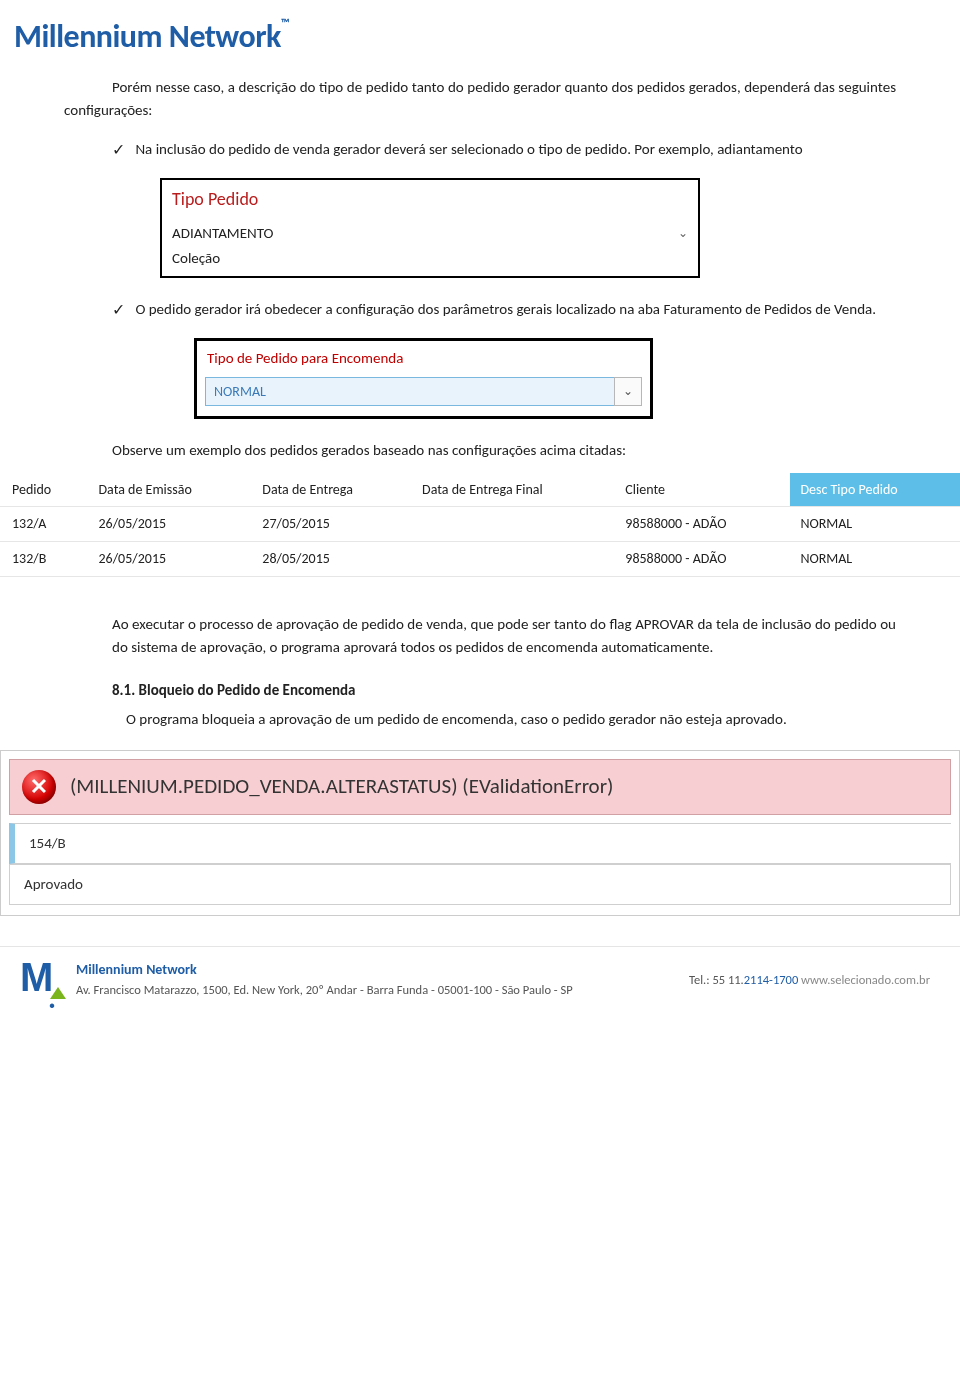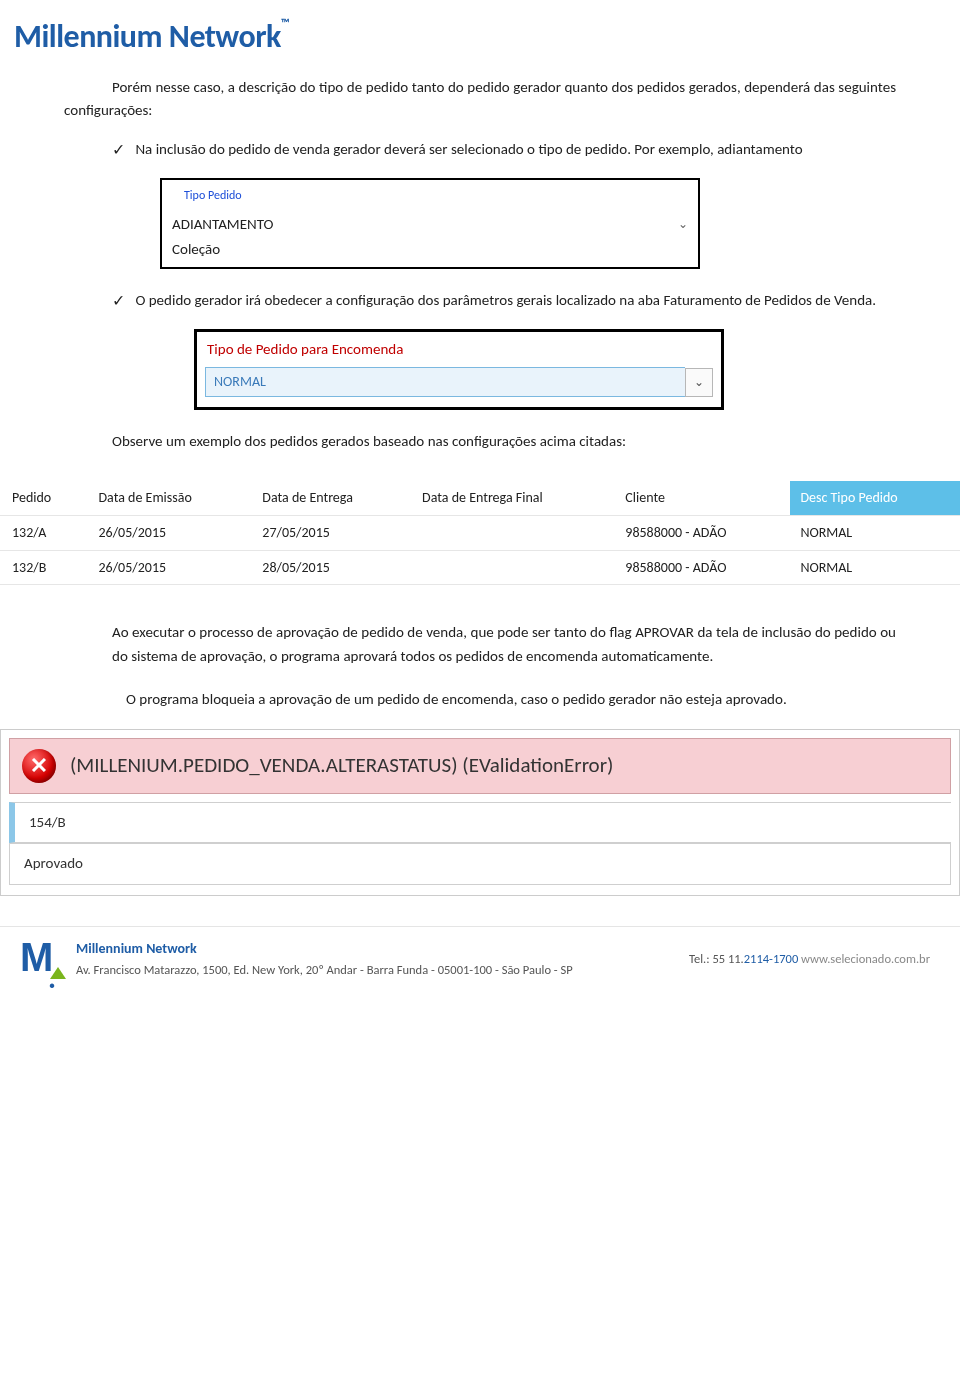--- a/index.html
+++ b/index.html
@@ -40,45 +40,45 @@
     margin-top: 10px;
   }
   .check { color: #222; font-size: 16px; line-height: 1.5; }
   .bullet-text { text-align: justify; flex: 1; }
   .ui-box {
     border: 2px solid #000;
     margin: 6px 0 20px 96px;
     width: 540px;
     background: #fff;
   }
-  .ui-box .label-red { color: #1d4ed8; padding: 6px 10px 2px 22px; font-size: 12px; }
+  .ui-box .label-red { color: #b91c1c; padding: 6px 10px 2px 10px; font-size: 18px; }
   .ui-box .field-val {
     padding: 6px 10px 0 10px;
     display: flex;
     justify-content: space-between;
     align-items: center;
     font-size: 15px;
     color: #222;
   }
   .ui-box .sublabel { padding: 2px 10px 6px 10px; font-size: 15px; color: #222; }
   .chevron { color: #666; font-size: 12px; }
-  .ui-box.small { width: 530px; margin-left: 130px; border: 3px solid #000; }
+  .ui-box.small { width: 459px; margin-left: 130px; border: 3px solid #000; }
   .ui-box.small .label-red { color: #c00000; padding: 6px 10px 2px 10px; font-size:15px;}
   .ui-box.small .fieldrow {
     display: flex; align-items: center; margin: 4px 8px 10px 8px;
   }
   .ui-box.small .selectbox {
     flex:1; border:1px solid #7bb8e0; border-right: none; padding:3px 8px;
     color:#3a7ab9; font-weight:500; background:#e9f3fb; font-size:14px;
   }
   .ui-box.small .chevbox {
     border:1px solid #b7b7b7; padding:4px 8px; font-size:12px; color:#555; background:#fafafa;
   }
   .obs { margin: 6px 0 0 48px; }
-  .grid-wrapper { margin: 28px 0 30px 0; }
+  .grid-wrapper { margin: 10px 0 30px 0; }
   .grid {
     width: 100%;
     border-collapse: collapse;
     font-size: 14px;
   }
   .grid th, .grid td {
     text-align: left;
     padding: 6px 10px;
     border-bottom: 1px solid #e6e6e6;
     font-weight: 400;
@@ -224,20 +224,21 @@
           <td>98588000 - ADÃO</td>
           <td>NORMAL</td>
         </tr>
       </tbody>
   </table>
 </div>
 
 <div class="content">
   <p class="para-just">Ao executar o processo de aprovação de pedido de venda, que pode ser tanto do flag APROVAR da tela de inclusão do pedido ou do sistema de aprovação, o programa aprovará todos os pedidos de encomenda automaticamente.</p>
 
+  <div class="sub-title">8.1. Bloqueio do Pedido de Encomenda</div>
   <p class="para-indent2">O programa bloqueia a aprovação de um pedido de encomenda, caso o pedido gerador não esteja aprovado.</p>
 </div>
 
 <div class="error-box">
   <div class="error-top">
     <div class="err-icon">✕</div>
     <div class="err-text">
       <div>(MILLENIUM.PEDIDO_VENDA.ALTERASTATUS) (EValidationError)</div>
     </div>
   </div>

